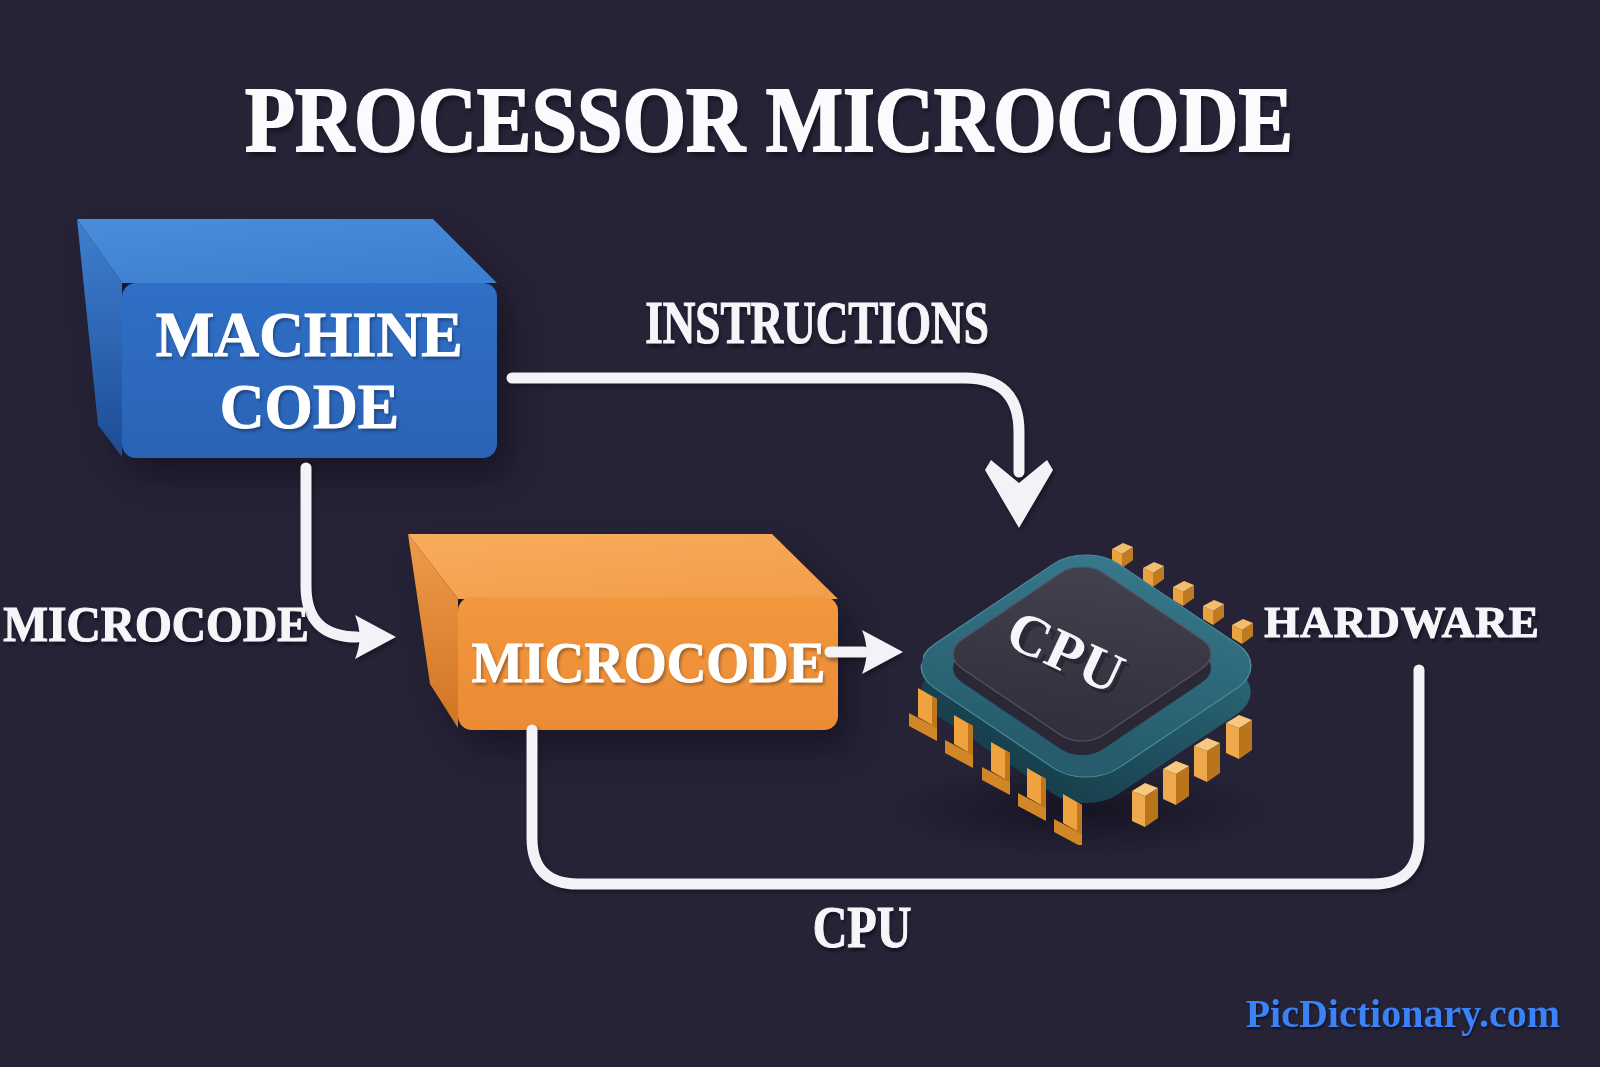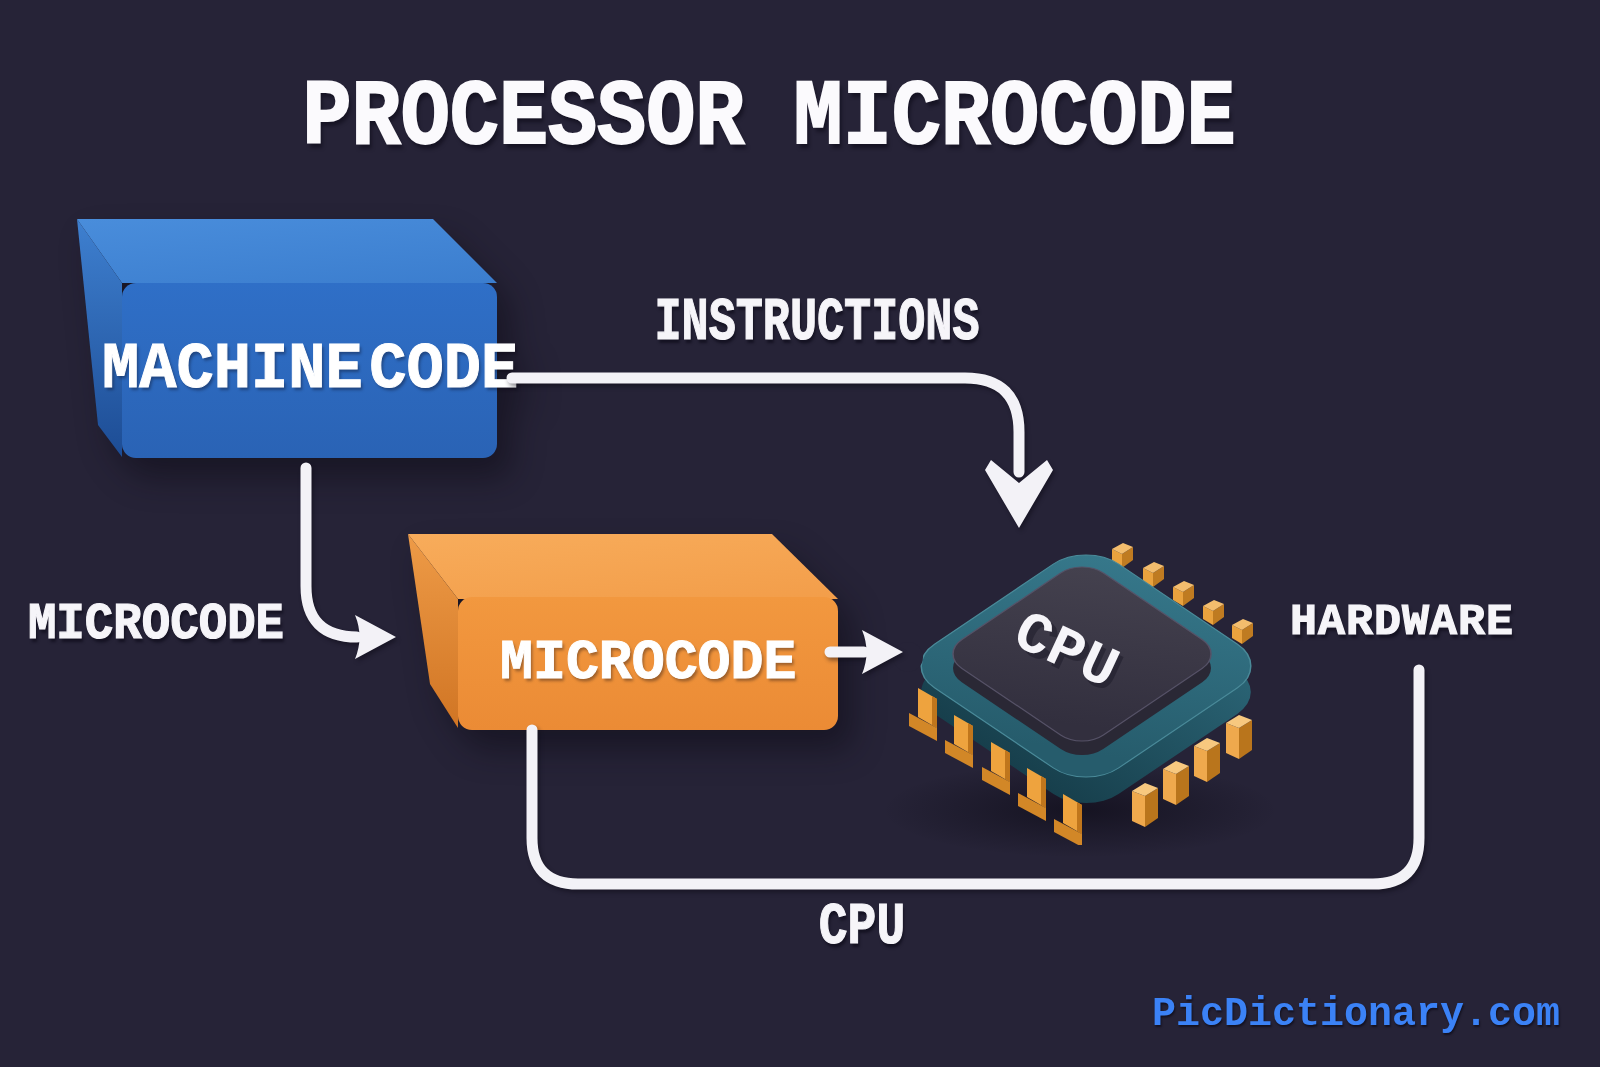--- a/index.html
+++ b/index.html
@@ -1,19 +1,19 @@
 <!DOCTYPE html>
 <html><head>
 <meta charset="utf-8">
 <style>
   html,body{margin:0;padding:0;background:#262337;}
   .canvas{
     position:relative;width:1600px;height:1067px;overflow:hidden;
     background:#262337;
-    font-family:Liberation Mono, monospace;
+    font-family:Liberation Serif, serif;
     color:#f6f5f9;
   }
   .title{
     position:absolute;left:0;top:66px;width:1538px;text-align:center;
     font-size:93px;font-weight:bold;letter-spacing:0;
     color:#fbfafd;-webkit-text-stroke:2px #fbfafd;
     transform:scaleX(0.88);transform-origin:50% 50%;
     text-shadow:3px 5px 4px rgba(8,6,18,.5);
     white-space:nowrap;
   }
@@ -41,21 +41,21 @@
     background:linear-gradient(175deg,#4a8edc 0%,#3a7ccd 100%);
   }
   .box-blue .side{
     left:0;top:0;width:70px;height:250px;
     clip-path:polygon(12px 6px,57px 70px,57px 244px,33px 212px);
     background:linear-gradient(180deg,#3f81d1 0%,#1c4b93 100%);
   }
   .box-blue .front{
     left:57px;top:70px;width:375px;height:175px;border-radius:14px;
     background:linear-gradient(180deg,#2f6fc7 0%,#2a63b5 100%);
-    display:flex;flex-direction:row;align-items:center;justify-content:center;
+    display:flex;flex-direction:column;align-items:center;justify-content:center;
   }
   .box-label{
     font-size:64px;font-weight:bold;line-height:1.12;text-align:center;
     color:#fff;-webkit-text-stroke:1px #fff;
     text-shadow:2px 3px 3px rgba(8,6,18,.35);
     transform:scaleX(.97);
   }
   .box-orange{left:400px;top:528px;width:445px;height:210px;}
   .box-orange .top{
     left:0;top:0;width:445px;height:80px;

